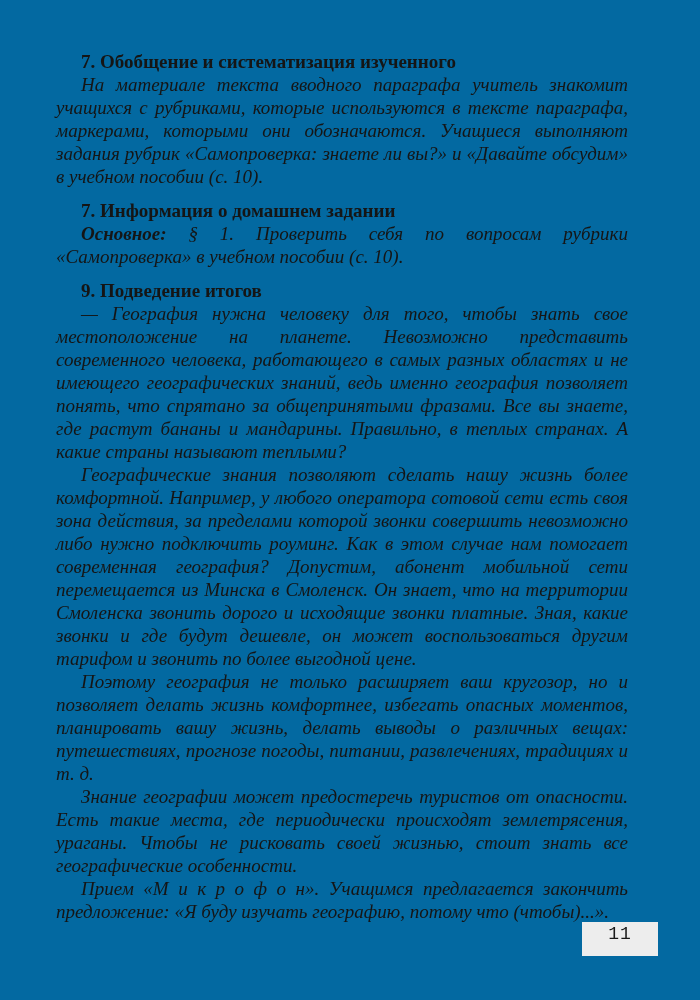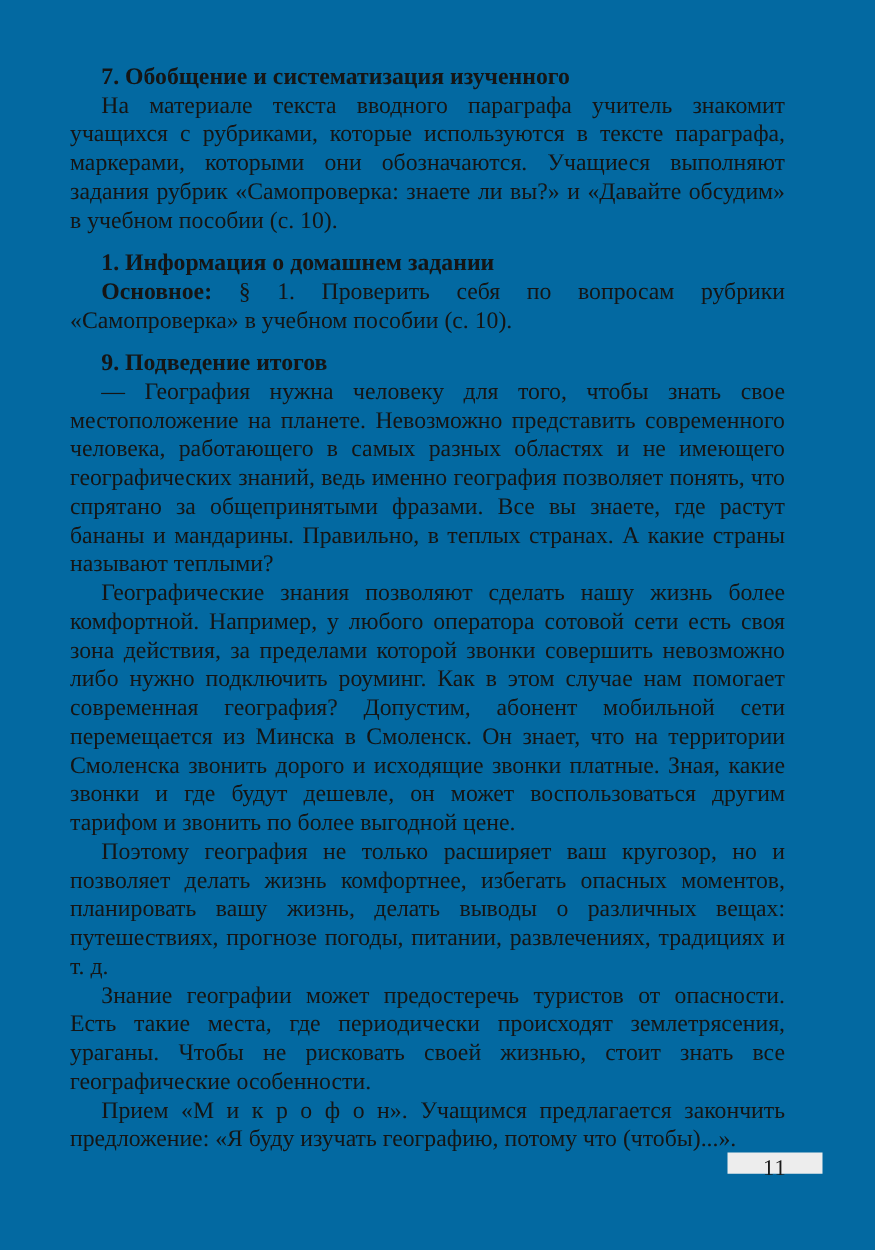--- a/index.html
+++ b/index.html
@@ -32,49 +32,50 @@
     font-weight: bold;
     margin: 11px 0 0 0;
     text-indent: 25px;
     text-align: left;
   }
   .content section:first-child h3 { margin-top: 0; }
   .content p {
     margin: 0;
     text-indent: 25px;
     hyphens: auto;
+    font-style: italic;
   }
   .pagenum {
     position: absolute;
     left: 582px;
     top: 922px;
     width: 76px;
-    height: 17px;
+    height: 34px;
     background: #ededed;
-    font-family: Liberation Serif, serif;
+    font-family: Liberation Mono, monospace;
     font-size: 18px;
     line-height: 24px;
     text-align: center;
     color: #1a1a1a;
     letter-spacing: 1px;
   }
 </style>
 </head>
 <body>
 
 <div class="sheet">
   <main class="content">
 
     <section>
       <h3>7. Обобщение и систематизация изученного</h3>
       <p>На материале текста вводного параграфа учитель знакомит учащихся с рубриками, которые используются в тексте параграфа, маркерами, которыми они обозначаются. Учащиеся выполняют задания рубрик «Самопроверка: знаете ли вы?» и «Давайте обсудим» в учебном пособии (с. 10).</p>
     </section>
 
     <section>
-      <h3>1. Информация о домашнем задании</h3>
+      <h3>7. Информация о домашнем задании</h3>
       <p><b>Основное:</b> <span>§ 1. Проверить себя по вопросам рубрики «Самопроверка» в учебном пособии (с. 10).</span></p>
     </section>
 
     <section>
       <h3>9. Подведение итогов</h3>
       <p>— География нужна человеку для того, чтобы знать свое местоположение на планете. Невозможно представить современного человека, работающего в самых разных областях и не имеющего географических знаний, ведь именно география позволяет понять, что спрятано за общепринятыми фразами. Все вы знаете, где растут бананы и мандарины. Правильно, в теплых странах. А какие страны называют теплыми?</p>
       <p>Географические знания позволяют сделать нашу жизнь более комфортной. Например, у любого оператора сотовой сети есть своя зона действия, за пределами которой звонки совершить невозможно либо нужно подключить роуминг. Как в этом случае нам помогает современная география? Допустим, абонент мобильной сети перемещается из Минска в Смоленск. Он знает, что на территории Смоленска звонить дорого и исходящие звонки платные. Зная, какие звонки и где будут дешевле, он может воспользоваться другим тарифом и звонить по более выгодной цене.</p>
       <p>Поэтому география не только расширяет ваш кругозор, но и позволяет делать жизнь комфортнее, избегать опасных моментов, планировать вашу жизнь, делать выводы о различных вещах: путешествиях, прогнозе погоды, питании, развлечениях, традициях и т. д.</p>
       <p>Знание географии может предостеречь туристов от опасности. Есть такие места, где периодически происходят землетрясения, ураганы. Чтобы не рисковать своей жизнью, стоит знать все географические особенности.</p>
     </section>

